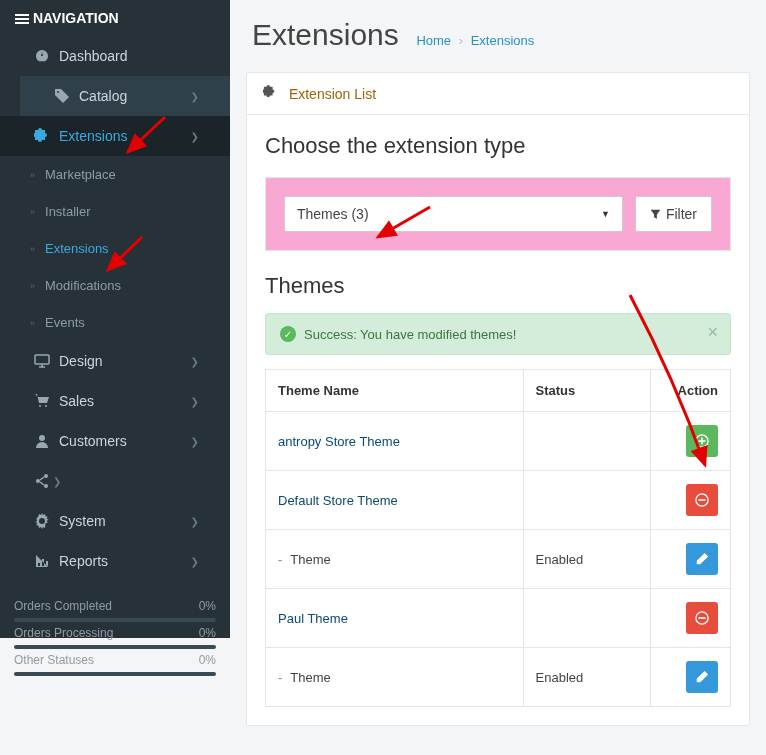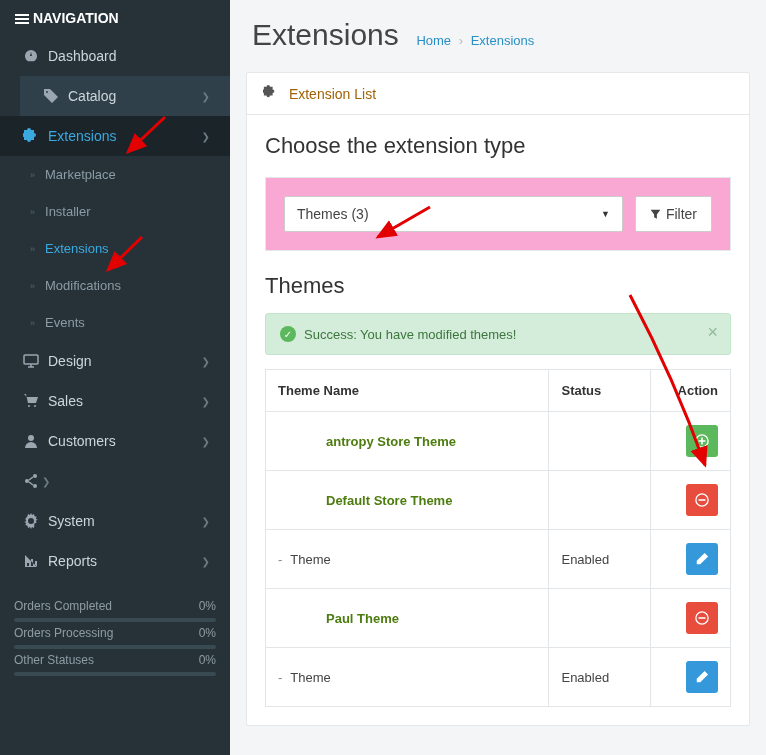--- a/index.html
+++ b/index.html
@@ -1,23 +1,23 @@
 <!DOCTYPE html>
 <html><head>
 <meta charset="utf-8">
 <style>
 * { margin: 0; padding: 0; box-sizing: border-box; }
 body { font-family: "Helvetica Neue", Helvetica, Arial, sans-serif; font-size: 13px; color: #444; background: #f4f5f7; width: 766px; height: 755px; overflow: hidden; position: relative; }
 
 
-.sidebar { width: 230px; background: #263238; color: #abb9c3; height: 755px; float: left; }
+.sidebar { width: 230px; background: #263238; color: #abb9c3; height: 638px; float: left; }
 .sidebar-header { padding: 10px 15px; color: #fff; font-size: 14px; font-weight: 600; }
 .sidebar-header .ham { display: inline-block; width: 14px; vertical-align: middle; }
 .sidebar-header .ham span { display: block; height: 2px; background: #fff; margin: 2px 0; }
-.nav-item { display: flex; align-items: center; padding: 12px 20px; cursor: pointer; color: #cbd5db; font-size: 14px; }
+.nav-item { display: flex; align-items: center; padding: 12px 31px; cursor: pointer; color: #cbd5db; font-size: 14px; }
 .nav-item .icon { width: 22px; display: inline-flex; align-items: center; justify-content: center; color: #9aa7b0; }
 .nav-item .label { flex: 1; margin-left: 6px; }
 .nav-item .caret { color: #6c7a82; font-size: 10px; }
 .nav-item.active { background: #1b2428; color: #3aa9e0; }
 .nav-item.active .icon { color: #3aa9e0; }
 .nav-item.catalog { background: #30404a; margin-left: 20px; }
 .sub-item { display: flex; align-items: center; padding: 11px 15px 11px 30px; color: #8c9ba5; font-size: 13px; cursor: pointer; }
 .sub-item .dbl { color: #55656e; font-size: 9px; margin-right: 10px; }
 .sub-item.active { color: #3aa9e0; }
 
@@ -52,21 +52,21 @@
 
 table { width: 100%; border-collapse: collapse; margin-top: 14px; }
 th, td { border: 1px solid #e3e6e8; padding: 13px 12px; text-align: left; font-size: 13px; }
 th { font-weight: 700; color: #333; }
 th.action, td.action { text-align: right; width: 80px; }
 td .indent { color: #888; margin-right: 8px; }
 .btn-sm { width: 32px; height: 32px; border: none; border-radius: 3px; display: inline-flex; align-items: center; justify-content: center; cursor: pointer; color: #fff; font-size: 14px; }
 .btn-green { background: #5cb85c; }
 .btn-red { background: #e74c3c; }
 .btn-blue { background: #3498db; }
-.bold { font-weight: 700; color: #4d7c0f; margin-left: 48px; }
+.bold { font-weight: 400; color: #0c4a6e; }
 
 svg { display: block; }
 
 
 .arrow { position: absolute; z-index: 50; pointer-events: none; }
 </style>
 </head>
 <body>
 
 <div class="sidebar">

